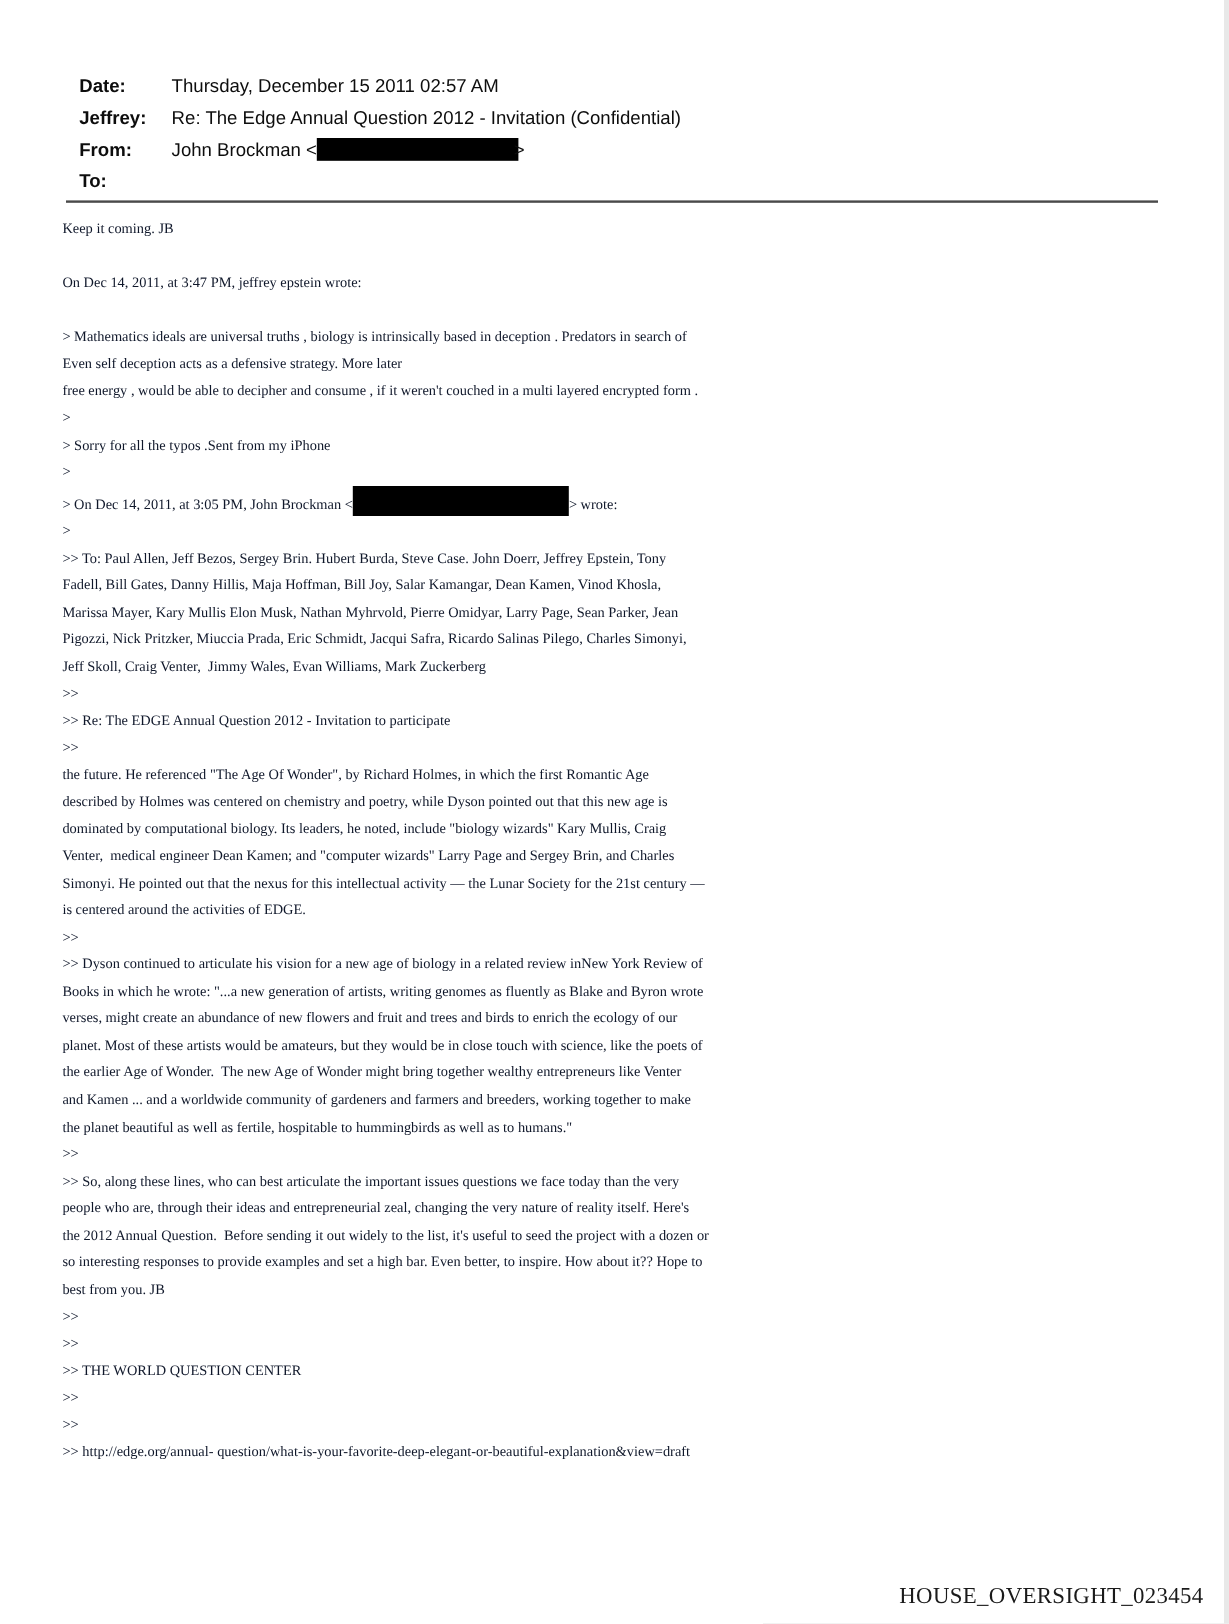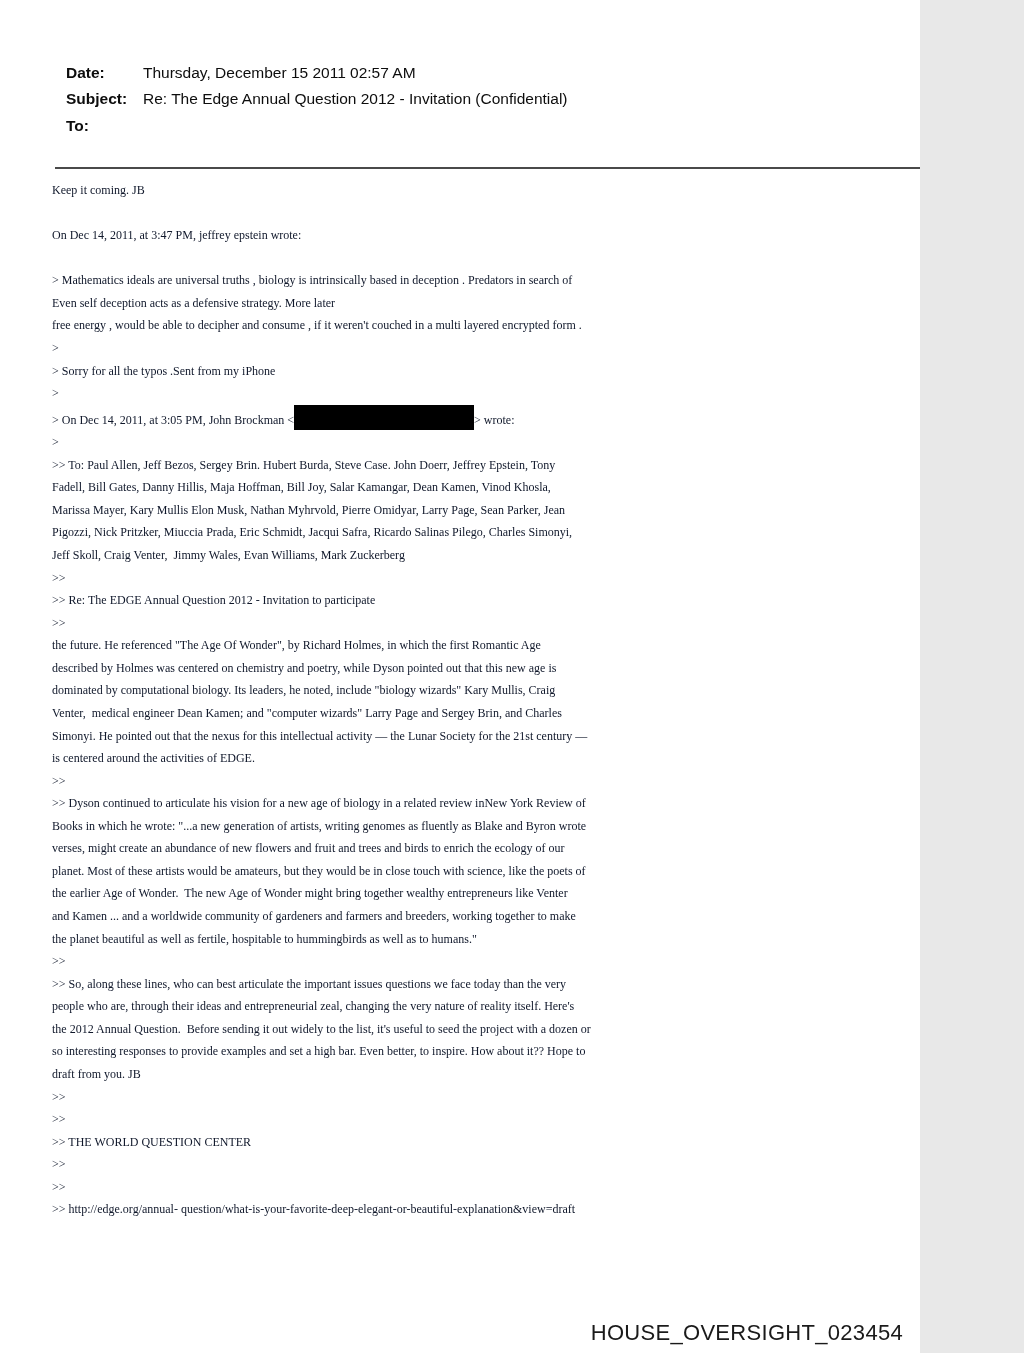--- a/index.html
+++ b/index.html
@@ -1,19 +1,19 @@
 <!DOCTYPE html>
 <html><head>
 <meta charset="utf-8">
 <style>
   * { margin: 0; padding: 0; box-sizing: border-box; }
   html, body { background: #e8e8e8; }
   .page {
     position: relative;
-    width: 920px;
+    width: 1020px;
     height: 1353px;
     background: #ffffff;
     overflow: hidden;
     color: #141414;
   }
   .email-header {
     position: absolute;
     left: 66px;
     top: 60px;
     font-family: "Liberation Sans", sans-serif;
@@ -62,39 +62,43 @@
   }
   .line {
     white-space: pre;
     line-height: 22.57px;
     min-height: 22.57px;
   }
   .footer-bates {
     position: absolute;
     top: 1320px;
     right: 17px;
-    font-family: Liberation Sans, sans-serif;
-    font-size: 22px;
+    font-family: Liberation Serif, serif;
+    font-size: 19px;
     letter-spacing: 0.3px;
     color: #1a1a1a;
   }
 </style>
 </head>
 <body>
 
 <div class="page">
 
   <div class="email-header">
     <div class="header-row">
       <span class="header-label">Date:</span>
       <span class="header-value">Thursday, December 15 2011 02:57 AM</span>
     </div>
     <div class="header-row">
-      <span class="header-label">Subject:</span>
+      <span class="header-label">Jeffrey:</span>
       <span class="header-value">Re: The Edge Annual Question 2012 - Invitation (Confidential)</span>
+    </div>
+    <div class="header-row">
+      <span class="header-label">From:</span>
+      <span class="header-value"><span>John Brockman &lt;</span><span class="redaction-bar header-redaction"></span><span>&gt;</span></span>
     </div>
     <div class="header-row">
       <span class="header-label">To:</span>
     </div>
   </div>
 
   <div class="separator"></div>
 
   <div class="email-body">
       <div class="line">Keep it coming. JB</div>
@@ -129,21 +133,21 @@
       <div class="line">verses, might create an abundance of new flowers and fruit and trees and birds to enrich the ecology of our</div>
       <div class="line">planet. Most of these artists would be amateurs, but they would be in close touch with science, like the poets of</div>
       <div class="line">the earlier Age of Wonder.  The new Age of Wonder might bring together wealthy entrepreneurs like Venter</div>
       <div class="line">and Kamen ... and a worldwide community of gardeners and farmers and breeders, working together to make</div>
       <div class="line">the planet beautiful as well as fertile, hospitable to hummingbirds as well as to humans."</div>
       <div class="line">&gt;&gt;</div>
       <div class="line">&gt;&gt; So, along these lines, who can best articulate the important issues questions we face today than the very</div>
       <div class="line">people who are, through their ideas and entrepreneurial zeal, changing the very nature of reality itself. Here's</div>
       <div class="line">the 2012 Annual Question.  Before sending it out widely to the list, it's useful to seed the project with a dozen or</div>
       <div class="line">so interesting responses to provide examples and set a high bar. Even better, to inspire. How about it?? Hope to</div>
-      <div class="line">draft from you. JB</div>
+      <div class="line">best from you. JB</div>
       <div class="line">&gt;&gt;</div>
       <div class="line">&gt;&gt;</div>
       <div class="line">&gt;&gt; THE WORLD QUESTION CENTER</div>
       <div class="line">&gt;&gt;</div>
       <div class="line">&gt;&gt;</div>
       <div class="line">&gt;&gt; http://edge.org/annual- question/what-is-your-favorite-deep-elegant-or-beautiful-explanation&amp;view=draft</div>
     </div>
 
   <div class="footer-bates">HOUSE_OVERSIGHT_023454</div>
 

